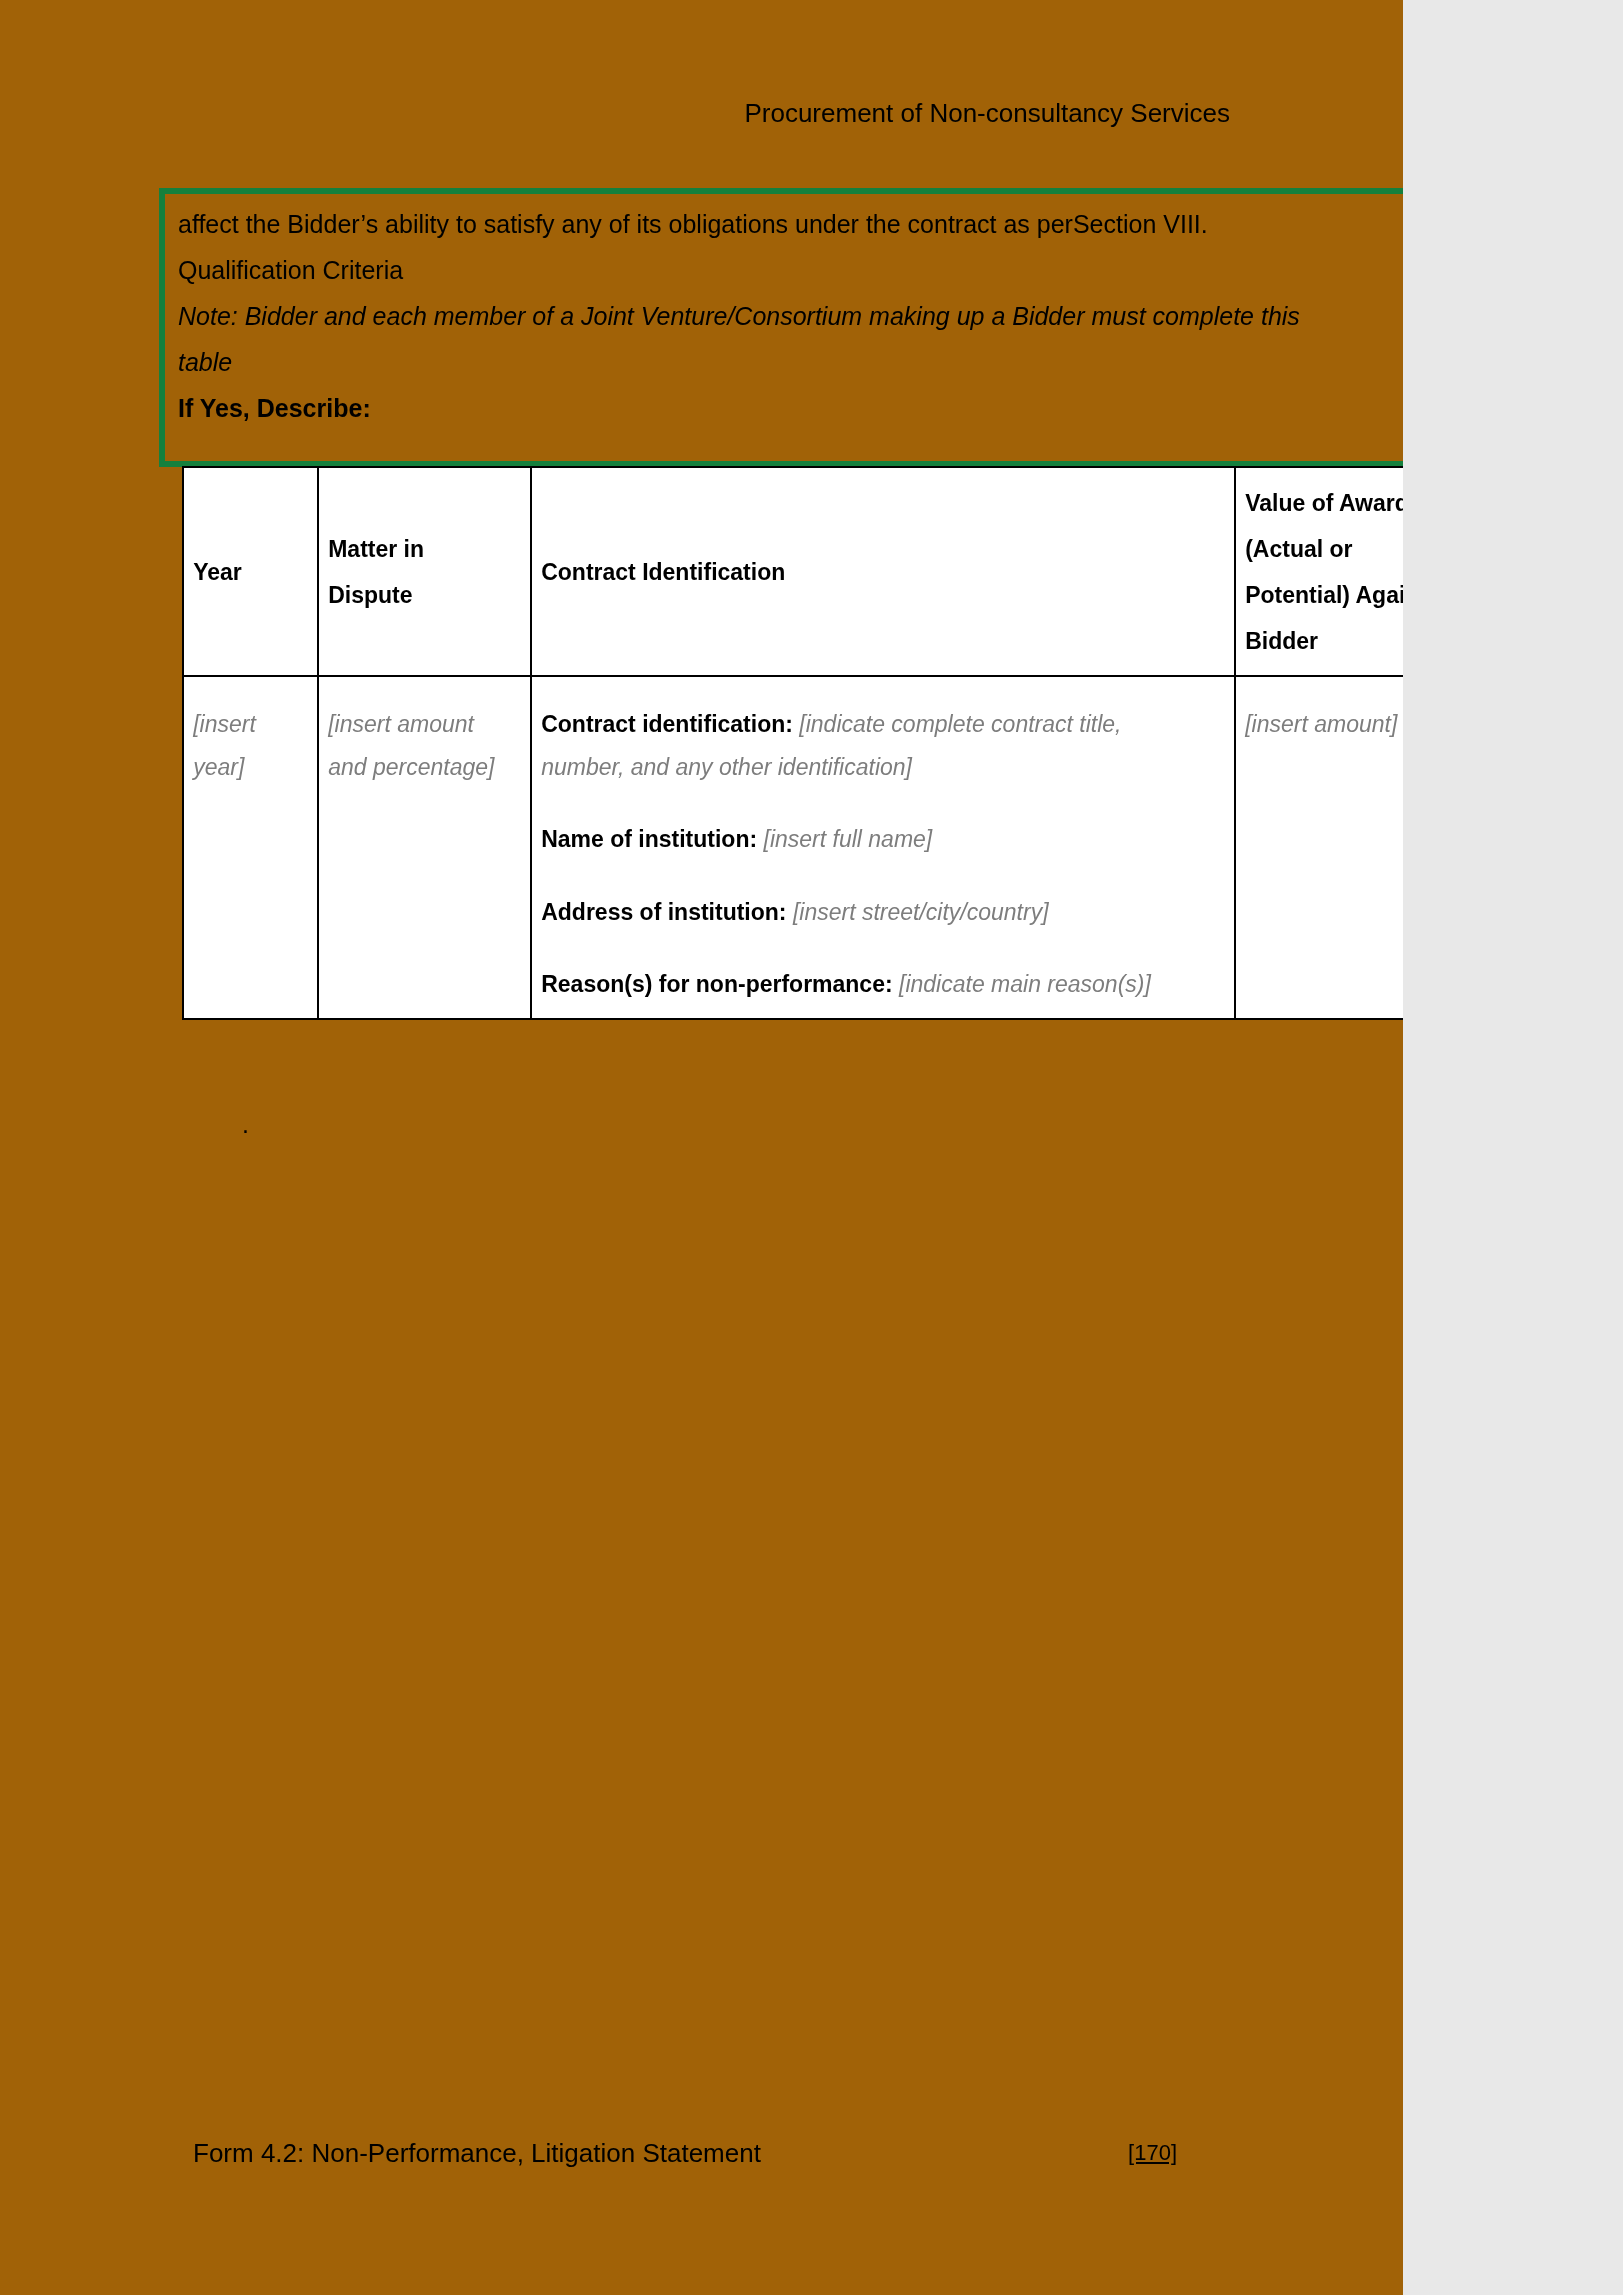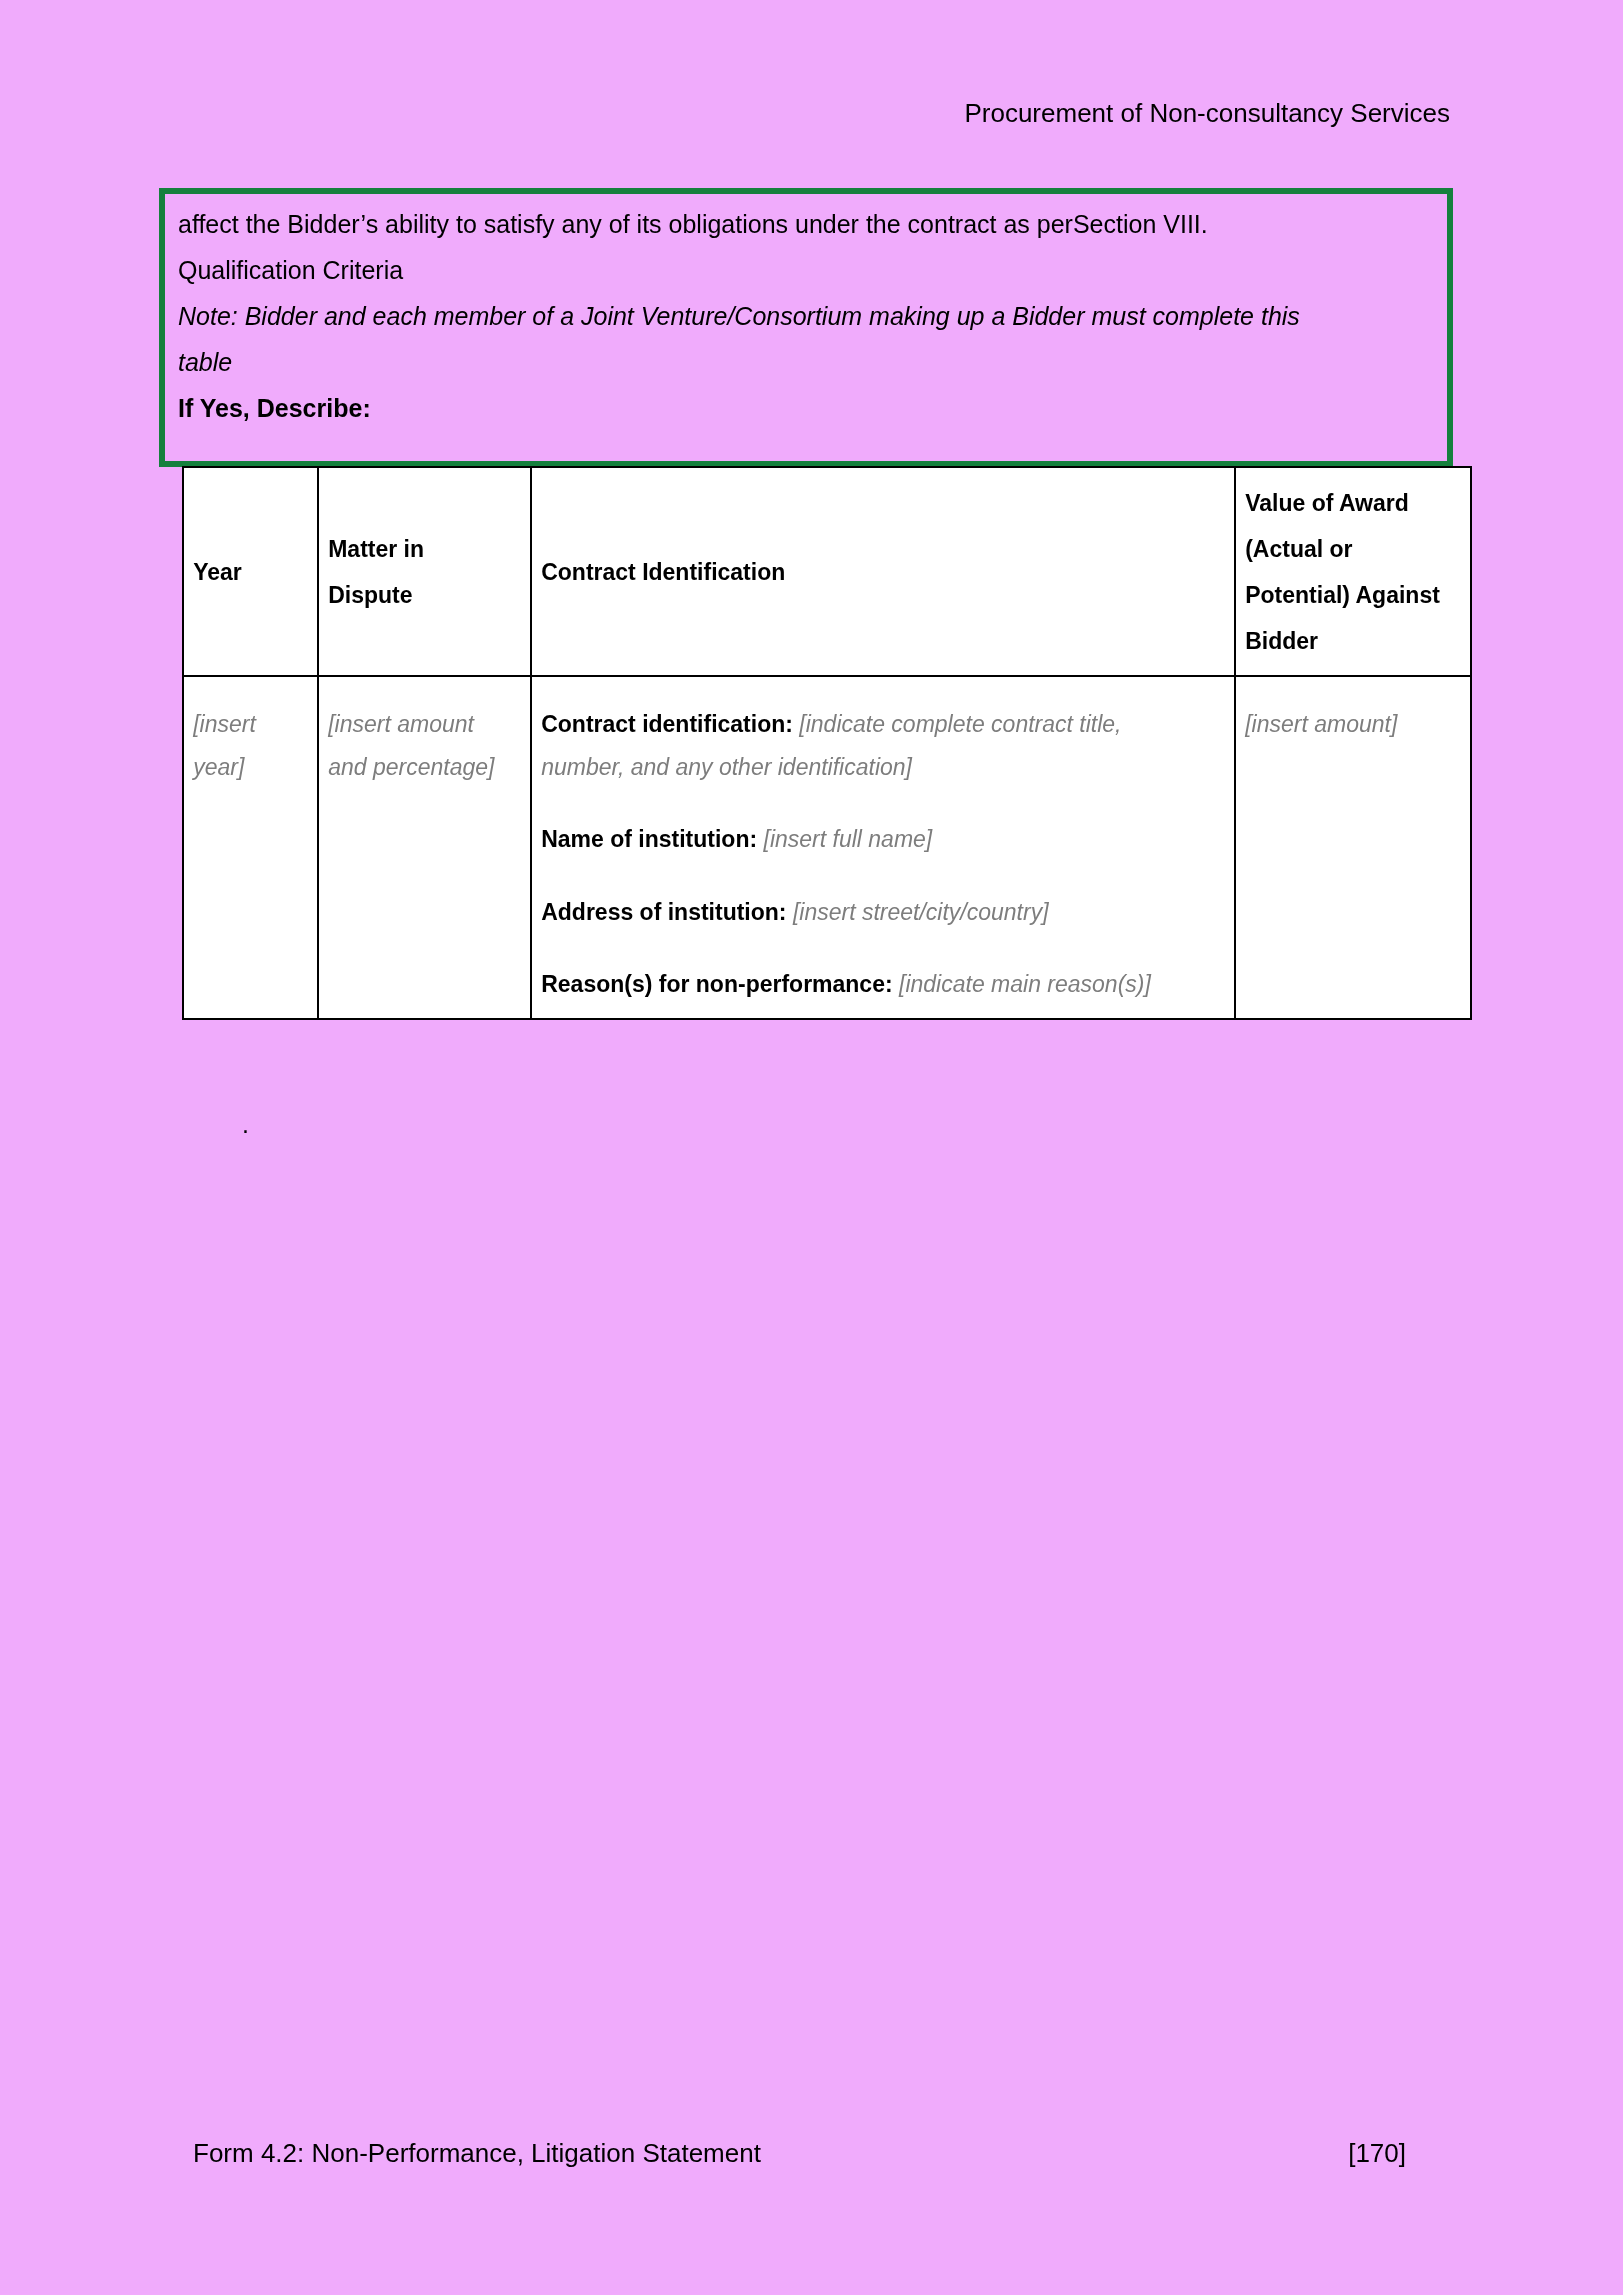--- a/index.html
+++ b/index.html
@@ -1,19 +1,19 @@
 <!DOCTYPE html>
 <html style="font-size:10.5px"><head>
 <meta charset="utf-8">
 <style>
   html,body { margin:0; padding:0; background:#e8e8e8; }
   .page {
     position:relative;
-    width:1623px; height:2295px;
-    background:#f0abfc;
+    width:1403px; height:2295px;
+    background:#a16207;
     font-family:"Liberation Sans", sans-serif;
     color:#000000;
     overflow:hidden;
   }
 
   
   .doc-header {
     position:absolute; top:98px; right:173px;
     font-size:26px; line-height:30px;
   }
@@ -78,22 +78,22 @@
     position:absolute; left:242px; top:1103px;
     font-size:25px; line-height:43px;
   }
 
   
   .doc-footer-left {
     position:absolute; left:193px; top:2138px;
     font-size:26px; line-height:30px;
   }
   .doc-footer-right {
-    position:absolute; right:217px; top:2138px;
-    font-size:26px; line-height:30px;
+    position:absolute; right:226px; top:2138px;
+    font-size:22px; line-height:30px;text-decoration:underline;
   }
 </style>
 </head>
 <body>
 
 <div class="page">
 
   <div class="doc-header">Procurement of Non-consultancy Services</div>
 
   <div class="intro-box">

